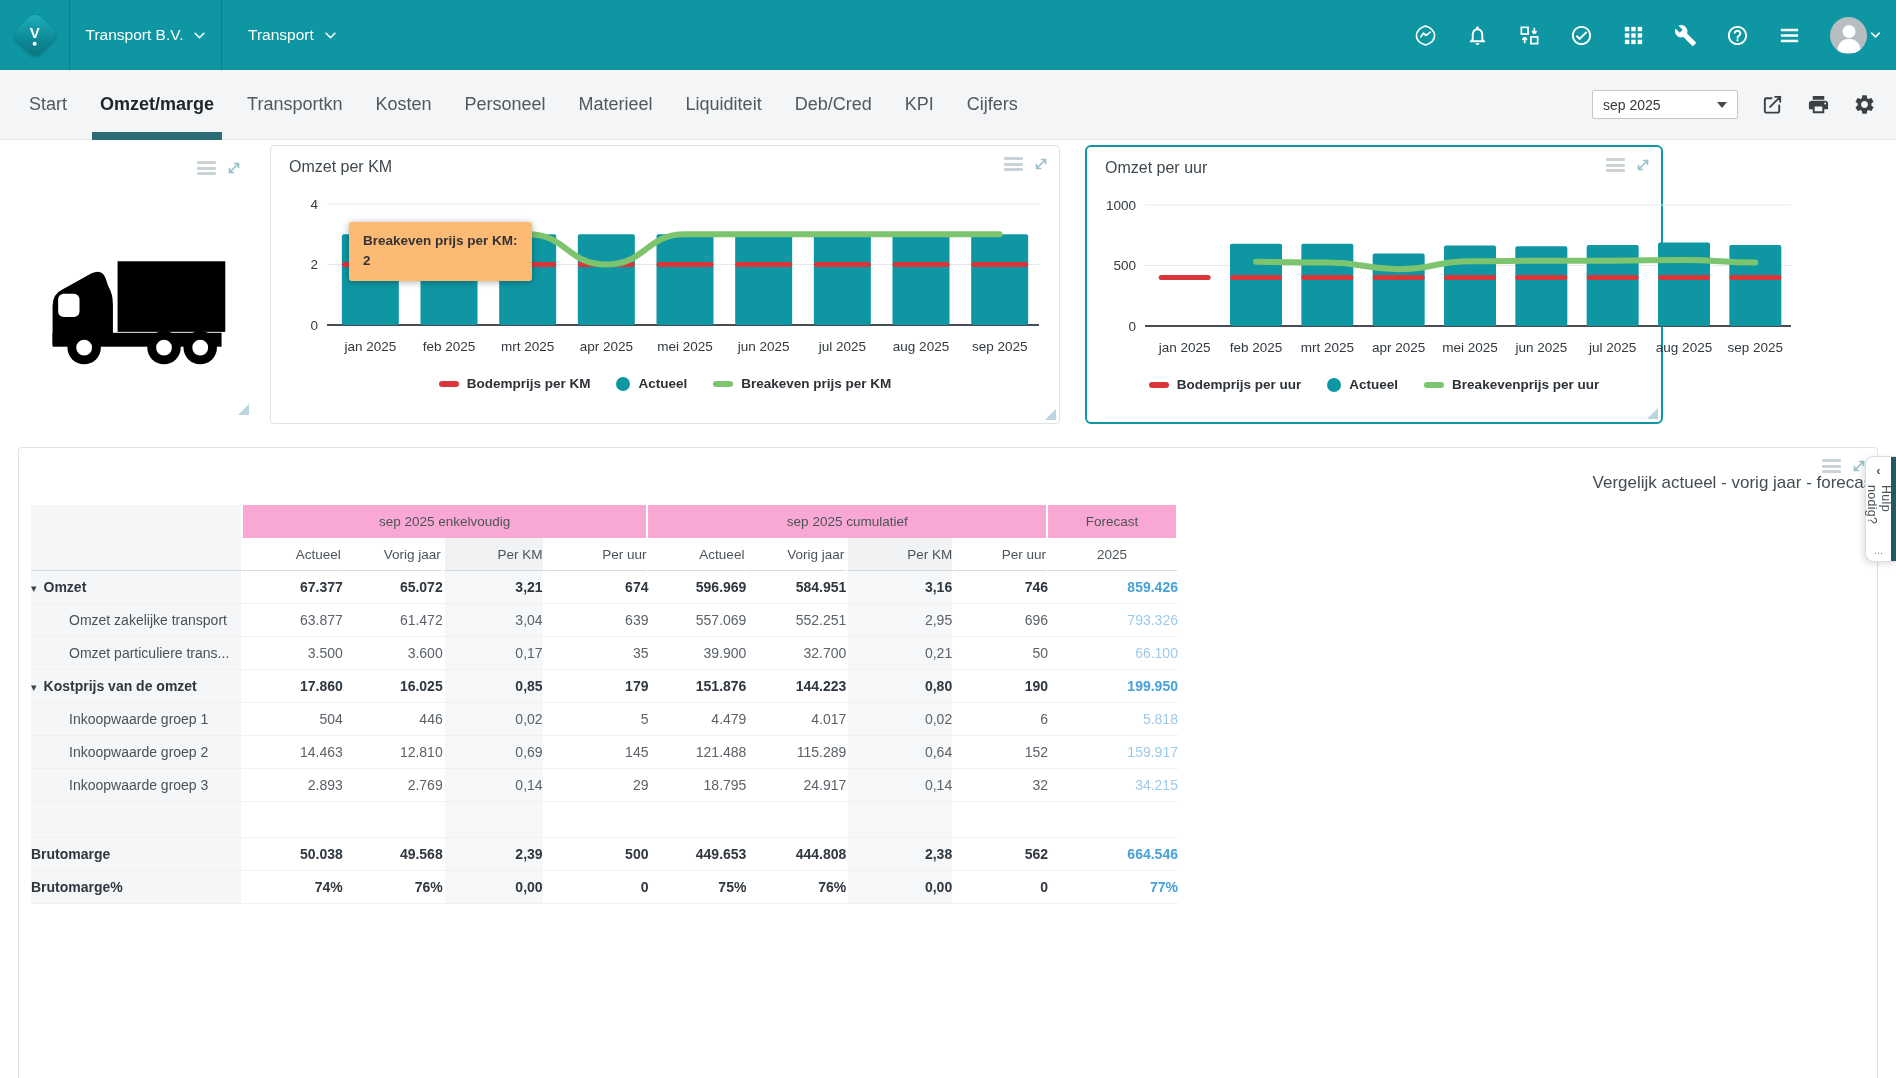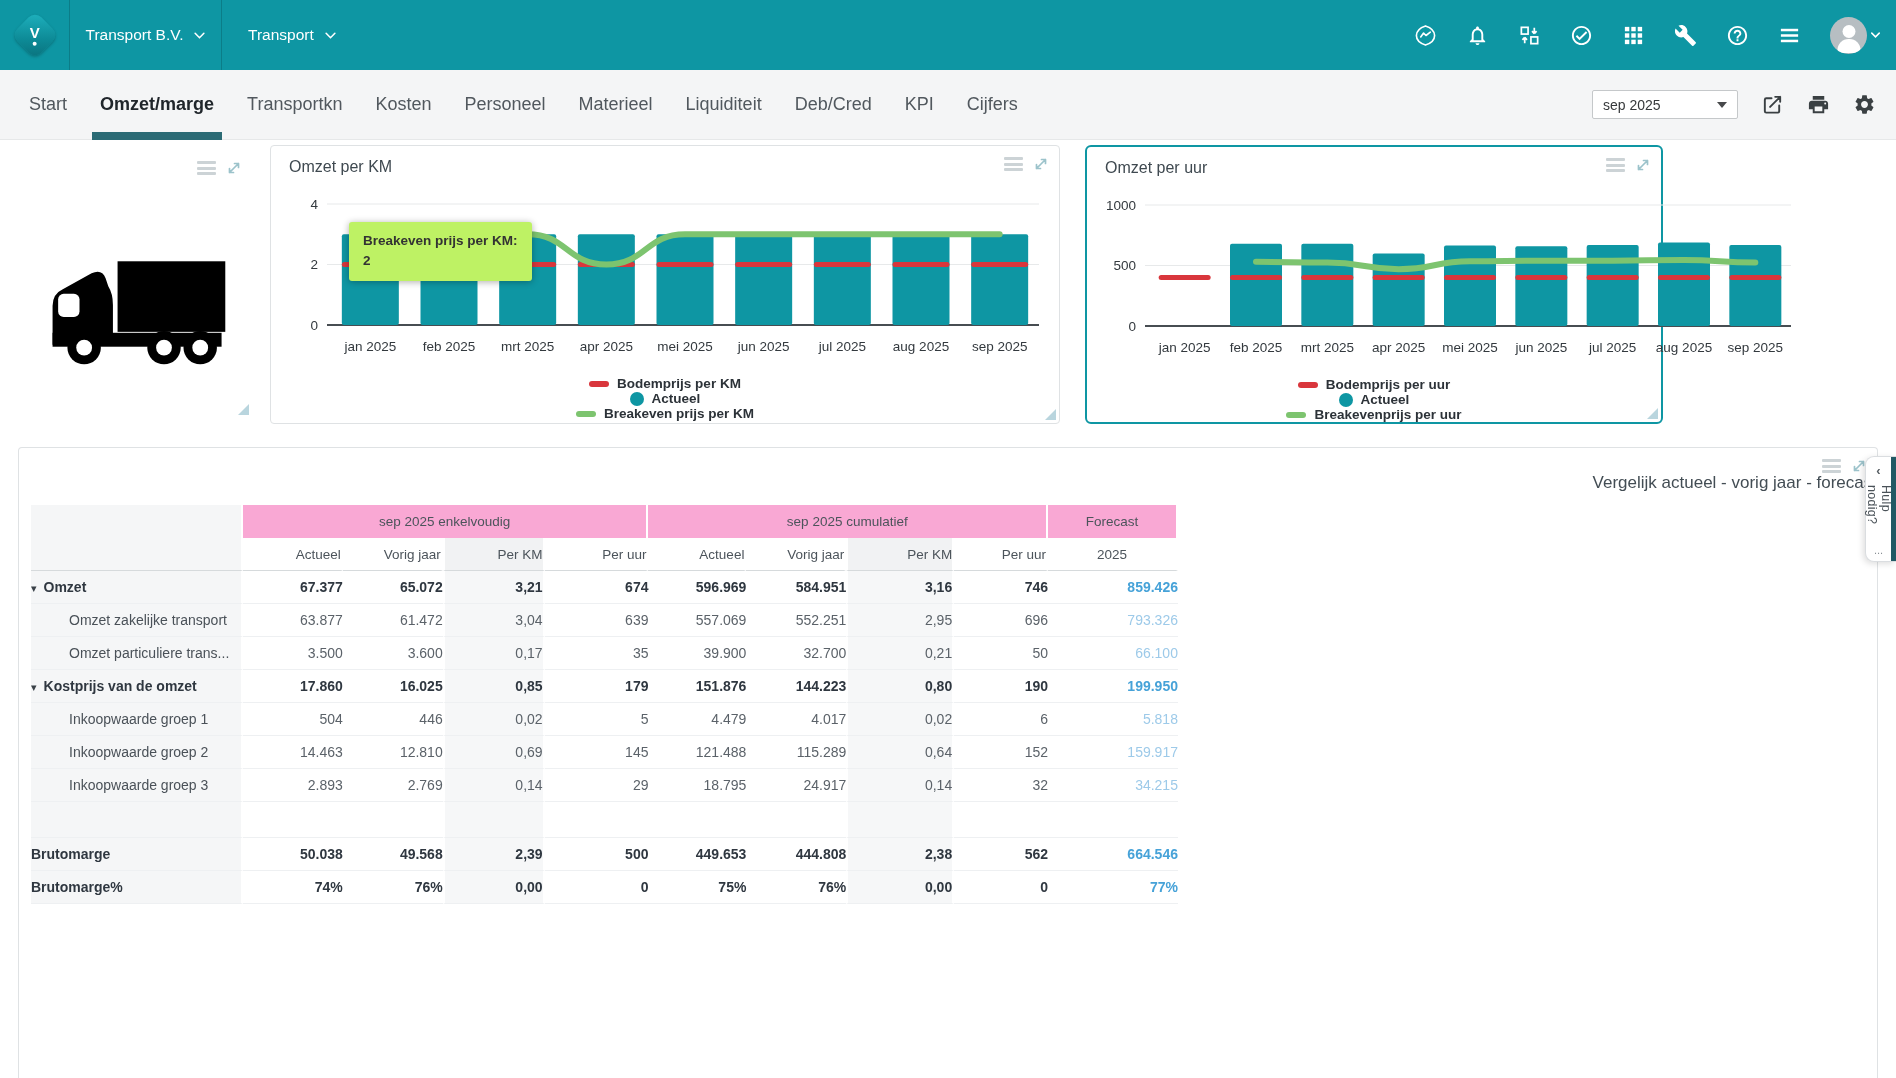--- a/index.html
+++ b/index.html
@@ -46,25 +46,25 @@
   .burger i{display:block;height:3px;background:#ccd3d6;border-radius:1px;}
   .expand-ic{width:16px;height:16px;cursor:pointer;display:block;}
   .rs-handle{position:absolute;right:3px;bottom:3px;width:0;height:0;border-left:11px solid transparent;border-bottom:11px solid #b9d5de;cursor:nwse-resize;}
 
   .chart-card{position:absolute;background:#fff;border:1px solid #dfe2e4;border-radius:4px;}
   #chart-km{left:270px;top:145px;width:790px;height:279px;padding-left:20px;}
   #chart-uur{left:1085px;top:145px;width:578px;height:279px;border:2px solid #0e96a3;border-radius:6px;}
   .chart-title{position:absolute;left:18px;top:12px;font-size:16px;color:#3f4950;}
   svg.plot{position:absolute;left:0;top:38px;}
   .ytick,.xtick{font-family:"Liberation Sans",sans-serif;font-size:13.5px;fill:#33393e;}
-  .legend{position:absolute;left:0;right:0;top:230px;display:flex;justify-content:center;align-items:center;flex-direction:column;}
+  .legend{position:absolute;left:0;right:0;top:230px;display:flex;justify-content:center;align-items:center;gap:26px;}
   .lg-item{display:flex;align-items:center;gap:8px;font-size:13.5px;font-weight:bold;color:#2c3238;cursor:pointer;}
   .m-dash{width:20px;height:6px;border-radius:3px;display:inline-block;}
   .m-bar{width:14px;height:14px;border-radius:50%;display:inline-block;}
-  .tooltip{position:absolute;left:78px;top:76px;min-width:152px;background:#bef264;border-radius:3px;
+  .tooltip{position:absolute;left:78px;top:76px;min-width:152px;background:#fdba74;border-radius:3px;
     box-shadow:0 1px 7px rgba(0,0,0,.32);padding:9px 14px;font-size:13.5px;font-weight:bold;color:#333;line-height:1.5;z-index:6;}
 
   
   .table-card{position:absolute;left:18px;top:447px;width:1860px;height:640px;background:#fff;
     border:1px solid #dfe2e4;border-bottom:none;border-radius:4px 4px 0 0;}
   .table-title{margin:25px 0 12px 18px;font-size:17px;color:#434d54;text-align:right;}
   table.cmp{border-collapse:separate;border-spacing:0;margin-left:12px;font-size:14px;color:#5b6269;table-layout:fixed;}
   table.cmp th,table.cmp td{padding:0;height:33px;}
   th.gh{background:#f9a8d4;font-weight:normal;color:#4c545b;text-align:center;font-size:13.5px;border-right:2px solid #fff;height:29px;}
   th.sub{background:#fff;font-weight:normal;color:#4c545b;text-align:right;padding-right:14px;font-size:13.5px;

